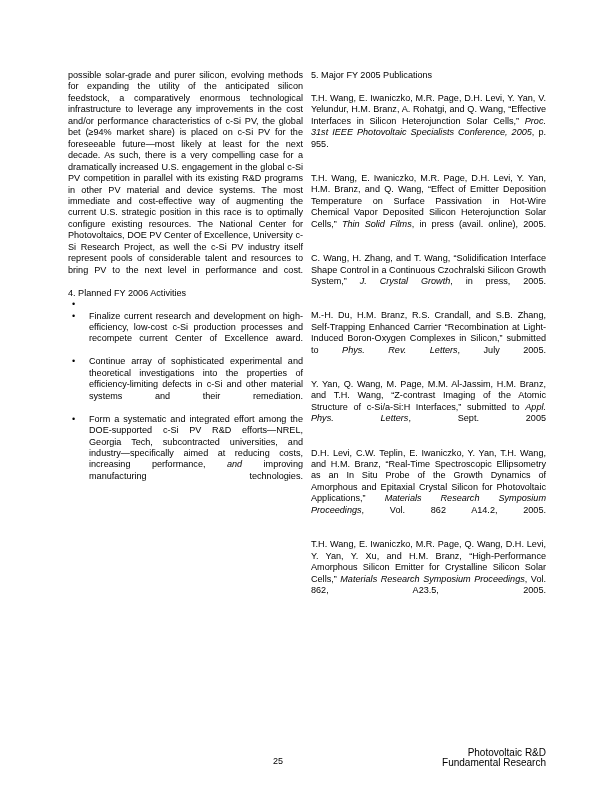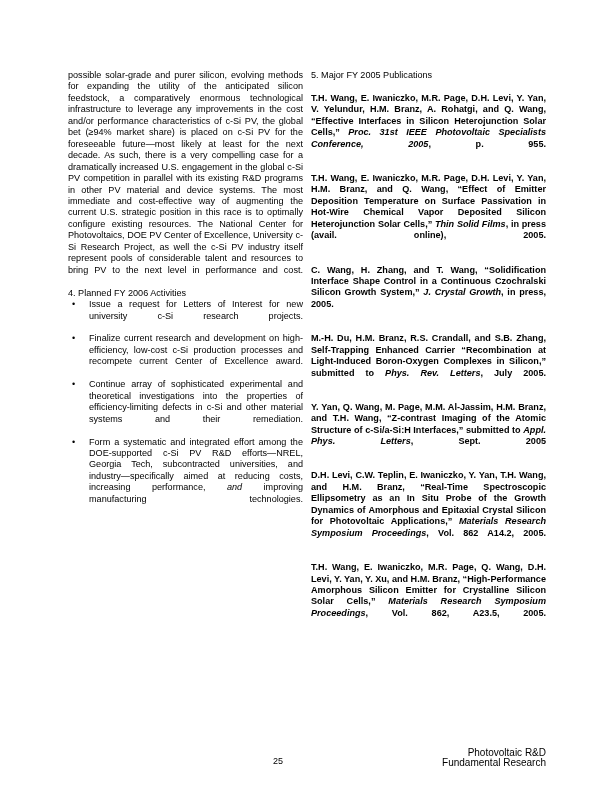--- a/index.html
+++ b/index.html
@@ -70,21 +70,20 @@
   ul.bullets > li .bullet-mark {
     position: absolute;
     left: 4px;
     top: 0;
     font-size: 9.1px;
     line-height: 11.45px;
   }
 
   .cite {
     margin-bottom: 11.4px;
-    font-weight: bold;
   }
   .cite:last-child { margin-bottom: 0; }
 
   i, .it { font-style: italic; }
 
   
   p:after, li:after {
     content: "";
     display: inline-block;
     width: 100%;
@@ -125,21 +124,20 @@
 
     <div class="col col-left">
 
       <p class="body-par">possible solar-grade and purer silicon, evolving methods for expanding the utility of the anticipated silicon feedstock, a comparatively enormous technological infrastructure to leverage any improvements in the cost and/or performance characteristics of c-Si PV, the global bet (≥94% market share) is placed on c-Si PV for the foreseeable future—most likely at least for the next decade. As such, there is a very compelling case for a dramatically increased U.S. engagement in the global c-Si PV competition in parallel with its existing R&amp;D programs in other PV material and device systems. The most immediate and cost-effective way of augmenting the current U.S. strategic position in this race is to optimally configure existing resources. The National Center for Photovoltaics, DOE PV Center of Excellence, University c-Si Research Project, as well the c-Si PV industry itself represent pools of considerable talent and resources to bring PV to the next level in performance and cost.</p>
 
       <h2 class="section-head gap-before-head">4.  Planned FY 2006 Activities</h2>
 
       <ul class="bullets gap-after-head">
         <li>
           <span class="bullet-mark">•</span>
-          <span>Issue a request for Letters of Interest for new university c-Si research projects.</span>
         </li>
         <li>
           <span class="bullet-mark">•</span>
           <span>Finalize current research and development on high-efficiency, low-cost c-Si production processes and recompete current Center of Excellence award.</span>
         </li>
         <li>
           <span class="bullet-mark">•</span>
           <span>Continue array of sophisticated experimental and theoretical investigations into the properties of efficiency-limiting defects in c-Si and other material systems and their remediation.</span>
         </li>
         <li>

